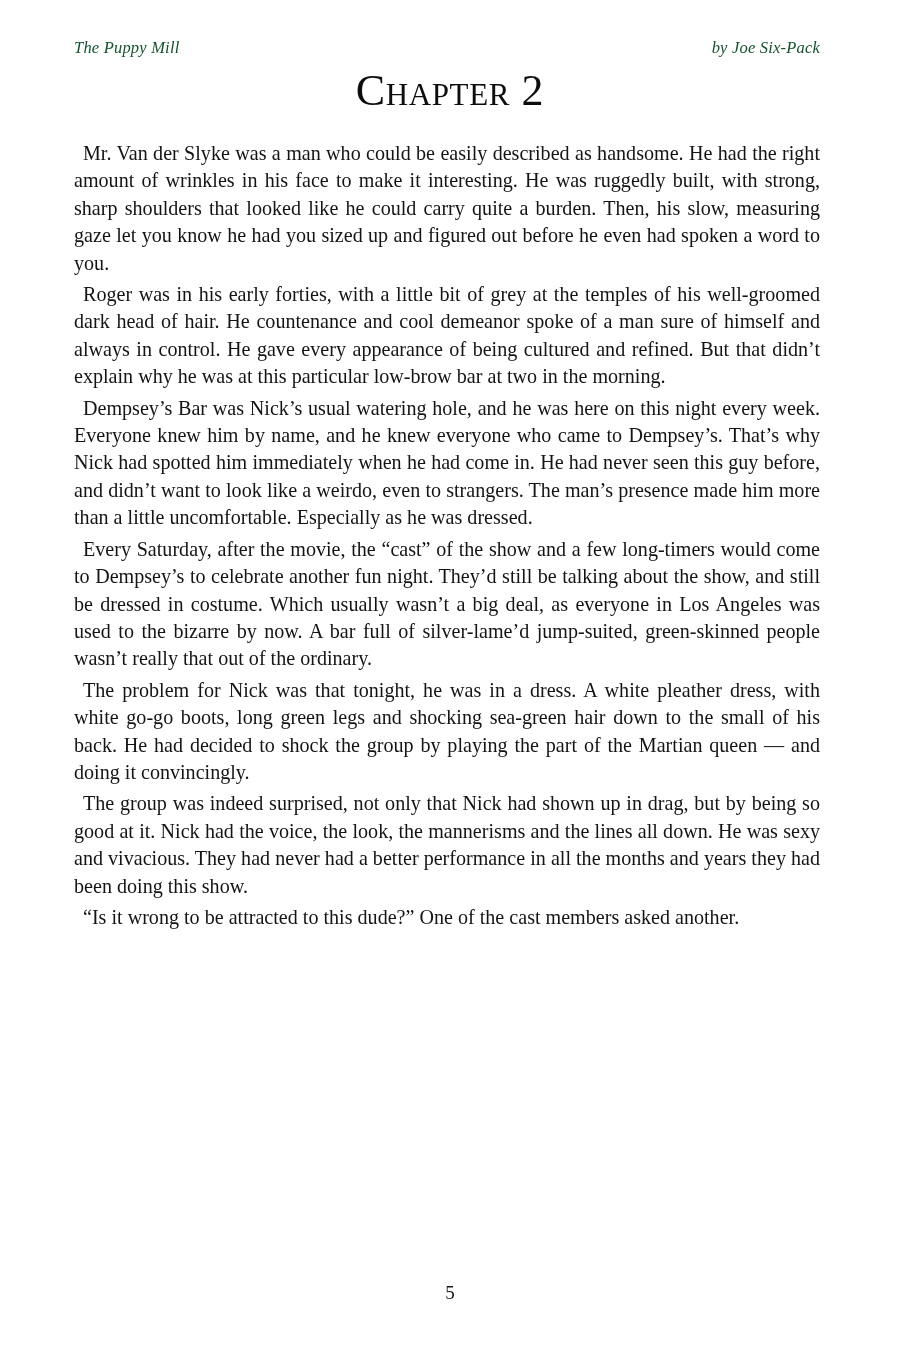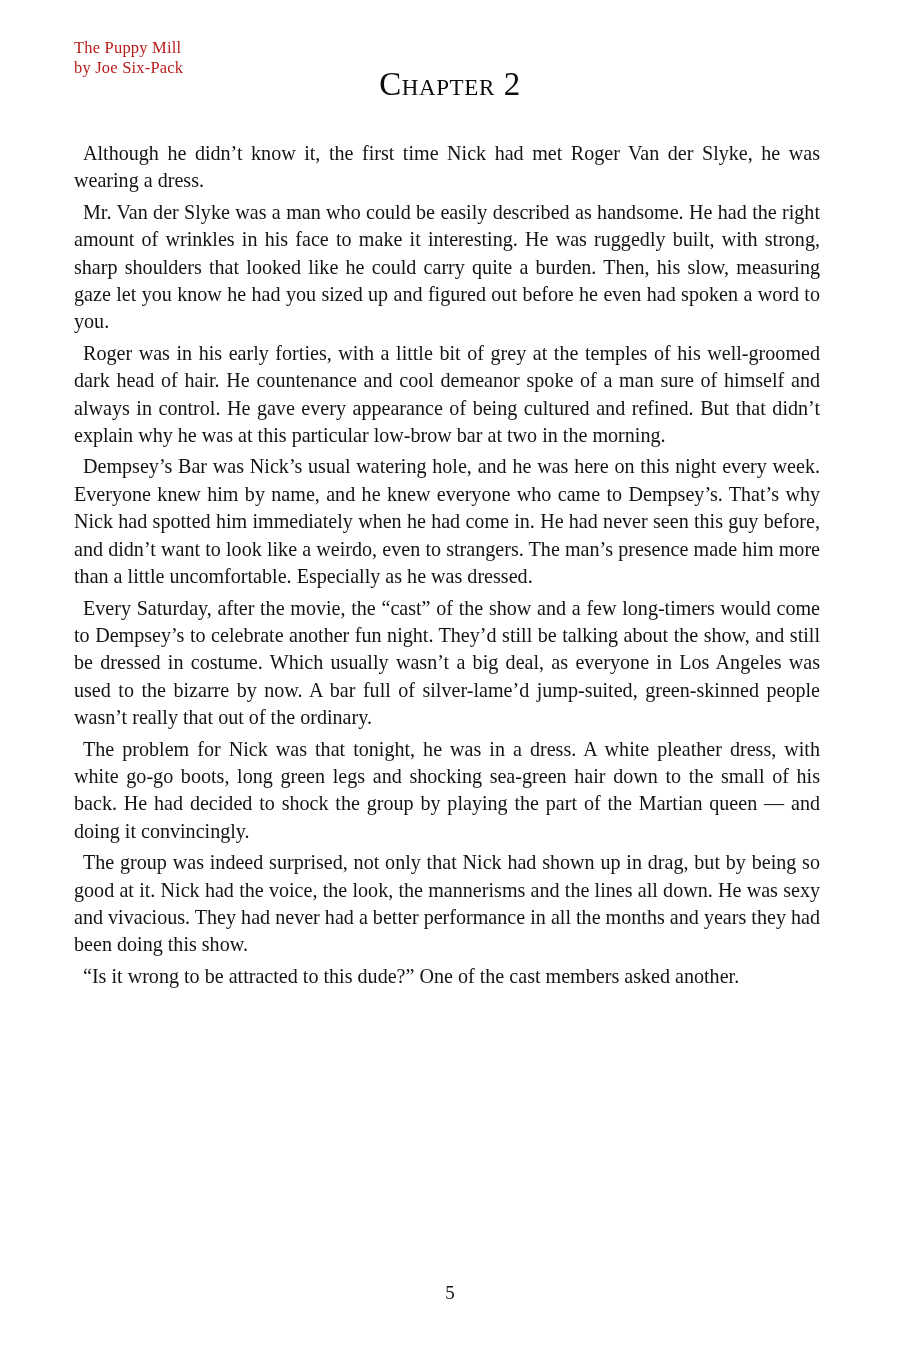--- a/index.html
+++ b/index.html
@@ -18,32 +18,32 @@
     color: #111111;
   }
   .running-head {
     position: absolute;
     top: 38px;
     left: 74px;
     right: 80px;
     display: flex;
     justify-content: space-between;
     align-items: baseline;
+    font-style: italic;
     font-size: 16.5px;
     letter-spacing: 0.2px;
-    color: #b91c1c;
-    flex-direction: column;
+    color: #14532d;
   }
   .chapter-title {
     position: absolute;
     top: 66px;
     left: 0;
     width: 900px;
     text-align: center;
-    font-size: 33px;
+    font-size: 44px;
     font-variant: small-caps;
     letter-spacing: 0.6px;
     color: #0d0d0d;
     line-height: 1.15;
   }
   .body-text {
     position: absolute;
     top: 140px;
     left: 74px;
     width: 746px;
@@ -76,21 +76,20 @@
 <div class="page">
 
   <div class="running-head">
     <span>The Puppy Mill</span>
     <span>by Joe Six-Pack</span>
   </div>
 
   <div class="chapter-title">Chapter 2</div>
 
   <div class="body-text">
-    <p>Although he didn’t know it, the first time Nick had met Roger Van der Slyke, he was wearing a dress.</p>
     <p>Mr. Van der Slyke was a man who could be easily described as handsome. He had the right amount of wrinkles in his face to make it interesting. He was ruggedly built, with strong, sharp shoulders that looked like he could carry quite a burden. Then, his slow, measuring gaze let you know he had you sized up and figured out before he even had spoken a word to you.</p>
     <p>Roger was in his early forties, with a little bit of grey at the temples of his well-groomed dark head of hair. He countenance and cool demeanor spoke of a man sure of himself and always in control. He gave every appearance of being cultured and refined. But that didn’t explain why he was at this particular low-brow bar at two in the morning.</p>
     <p>Dempsey’s Bar was Nick’s usual watering hole, and he was here on this night every week. Everyone knew him by name, and he knew everyone who came to Dempsey’s. That’s why Nick had spotted him immediately when he had come in. He had never seen this guy before, and didn’t want to look like a weirdo, even to strangers. The man’s presence made him more than a little uncomfortable. Especially as he was dressed.</p>
     <p>Every Saturday, after the movie, the “cast” of the show and a few long-timers would come to Dempsey’s to celebrate another fun night. They’d still be talking about the show, and still be dressed in costume. Which usually wasn’t a big deal, as everyone in Los Angeles was used to the bizarre by now. A bar full of silver-lame’d jump-suited, green-skinned people wasn’t really that out of the ordinary.</p>
     <p>The problem for Nick was that tonight, he was in a dress. A white pleather dress, with white go-go boots, long green legs and shocking sea-green hair down to the small of his back. He had decided to shock the group by playing the part of the Martian queen — and doing it convincingly.</p>
     <p>The group was indeed surprised, not only that Nick had shown up in drag, but by being so good at it. Nick had the voice, the look, the mannerisms and the lines all down. He was sexy and vivacious. They had never had a better performance in all the months and years they had been doing this show.</p>
     <p>“Is it wrong to be attracted to this dude?” One of the cast members asked another.</p>
   </div>
 
   <div class="folio">5</div>

